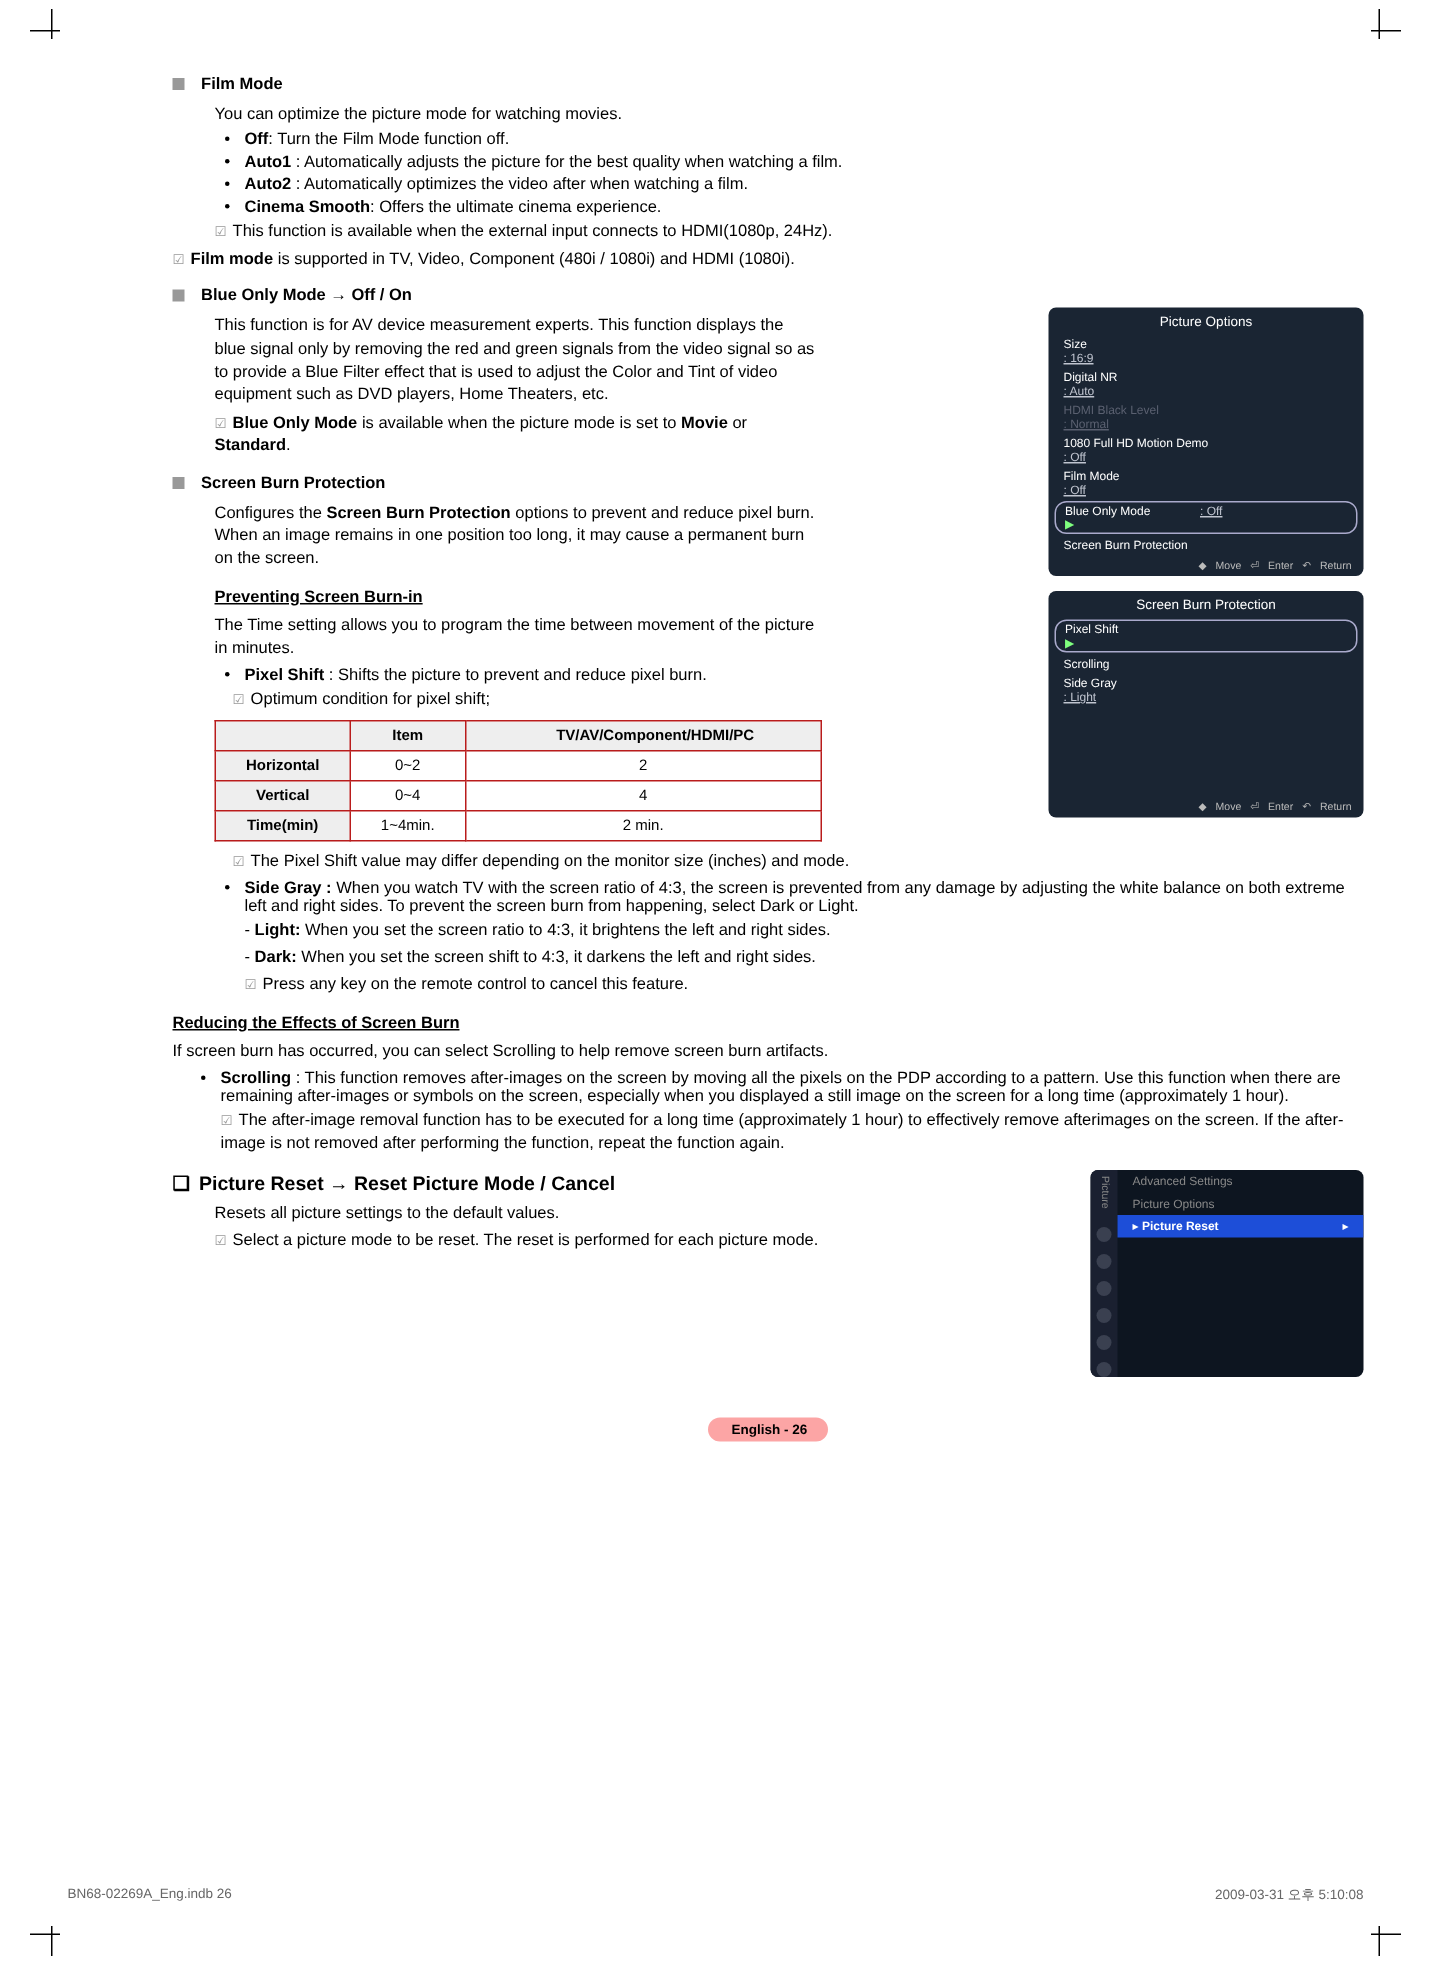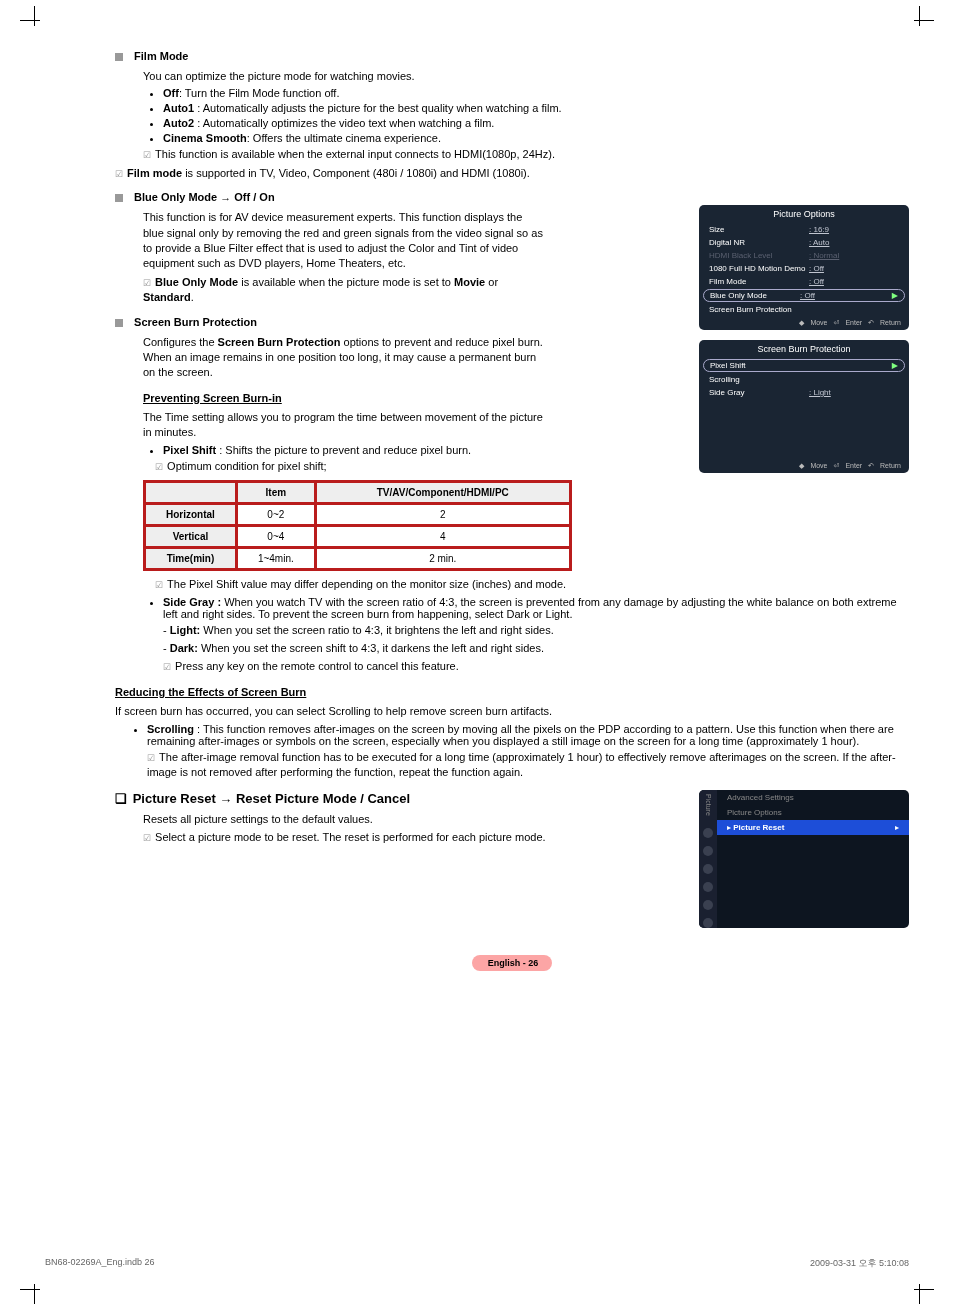--- a/index.html
+++ b/index.html
@@ -29,39 +29,39 @@
   .note-icon { color: #000; }
   .bold { font-weight: bold; }
   ul { margin: 2px 0 2px 0; padding-left: 20px; }
   li { margin-bottom: 3px; }
   p { margin: 3px 0; line-height: 1.4; }
   .indent { margin-left: 28px; }
   .indent2 { margin-left: 40px; }
   .float-menu { position: absolute; right: 0; width: 210px; }
   .menu-box { background: #1a2533; color: #fff; font-size: 8px; border-radius: 5px; margin-bottom: 10px; overflow: hidden; }
   .menu-title { text-align: center; padding: 4px 0; font-size: 9px; }
-  .menu-row { display: flex; justify-content: flex-start; padding: 2px 10px; }
+  .menu-row { display: flex; justify-content: flex-start; padding: 2px 10px; flex-direction: column; }
   .menu-row .lbl { width: 100px; }
   .menu-row .val { color: #c0c5d0; text-decoration: underline; }
   .menu-row.dim { color: #5a6070; }
   .menu-row.dim .val { color: #5a6070; }
   .menu-row.sel { border: 1px solid #aac; border-radius: 8px; margin: 1px 4px; padding: 1px 6px; display: flex; justify-content: space-between; }
   .menu-footer { text-align: right; padding: 3px 8px; font-size: 7px; color: #bbb; }
   .menu-footer span { margin-left: 6px; }
   .arrow { color: #7fff7f; font-size: 8px; }
   .heading-sub { font-weight: bold; text-decoration: underline; margin-top: 10px; margin-bottom: 4px; }
   table.pixel { border-collapse: collapse; margin-left: 28px; margin-top: 6px; margin-bottom: 6px; }
-  table.pixel td, table.pixel th { border: 3px solid #b91c1c; padding: 4px 20px; text-align: center; font-size: 10px; }
+  table.pixel td, table.pixel th { border: 1px solid #b91c1c; padding: 4px 20px; text-align: center; font-size: 10px; }
   table.pixel th { background: #eee; font-weight: bold; }
   .box-marker::before { content: "❏"; margin-right: 6px; }
   .footer-page { text-align: center; margin-top: 110px; }
   .footer-page-chip { display: inline-block; background: #fca5a5; border-radius: 10px; padding: 3px 14px 3px 16px; font-size: 9px; }
   .doc-footer { position: absolute; bottom: 40px; left: 45px; right: 45px; display: flex; justify-content: space-between; font-size: 9px; color: #666; }
   .sect-title { display: inline-block; margin-bottom: 4px; }
-  .side-menu-3 { background: #0d1520; color: #fff; font-size: 8px; border-radius: 5px; width: 210px; overflow: hidden; display: flex; }
+  .side-menu-3 { background: #0d1520; color: #fff; font-size: 8px; border-radius: 5px; width: 182px; overflow: hidden; display: flex; }
   .side-menu-3 .left-col { width: 18px; background: #1a2030; display: flex; flex-direction: column; align-items: center; padding-top: 24px; gap: 8px; }
   .side-menu-3 .left-col .icon { width: 10px; height: 10px; background: #3a4050; border-radius: 50%; }
   .side-menu-3 .left-col .label-vert { writing-mode: vertical-rl; font-size: 7px; color: #888; margin-top: -20px; margin-bottom: 4px; }
   .side-menu-3 .right-col { flex: 1; }
   .side-menu-3 .row { padding: 3px 10px; color: #888; }
   .side-menu-3 .row.sel { background: #1d4ed8; color: #fff; display: flex; justify-content: space-between; }
   .narrow-col { width: 430px; }
 </style>
 </head>
 <body>
@@ -124,21 +124,21 @@
     </div>
   </div>
 
   <div class="section">
     <span class="sq"></span>
     <span class="bold sect-title">Film Mode</span>
     <p class="indent">You can optimize the picture mode for watching movies.</p>
     <ul class="indent">
       <li><span class="bold">Off</span><span>: Turn the Film Mode function off.</span></li>
       <li><span class="bold">Auto1</span><span> : Automatically adjusts the picture for the best quality when watching a film.</span></li>
-      <li><span class="bold">Auto2</span><span> : Automatically optimizes the video text when watching a film.</span></li>
+      <li><span class="bold">Auto2</span><span> : Automatically optimizes the video after when watching a film.</span></li>
       <li><span class="bold">Cinema Smooth</span><span>: Offers the ultimate cinema experience.</span></li>
     </ul>
     <p class="indent note-icon"><span>This function is available when the external input connects to HDMI(1080p, 24Hz).</span></p>
     <p class="note-icon"><span class="bold">Film mode</span><span> is supported in TV, Video, Component (480i / 1080i)  and HDMI (1080i).</span></p>
   </div>
 
   <div class="section narrow-col">
     <span class="sq"></span>
     <span class="bold sect-title">Blue Only Mode → Off / On</span>
     <p class="indent">This function is for AV device measurement experts. This function displays the blue signal only by removing the red and green signals from the video signal so as to provide a Blue Filter effect that is used to adjust the Color and Tint of video equipment such as DVD players, Home Theaters, etc.</p>
@@ -157,21 +157,21 @@
     <ul class="indent">
       <li><span class="bold">Pixel Shift</span><span> : Shifts the picture to prevent and reduce pixel burn.</span></li>
     </ul>
     <p class="indent2 note-icon"><span>Optimum condition for pixel shift;</span></p>
 
     <table class="pixel">
       <tbody>
           <tr>
             <th></th>
             <th>Item</th>
-            <th style="padding-left:60px;padding-right:60px">TV/AV/Component/HDMI/PC</th>
+            <th style="padding-left:60px;padding-right:44px">TV/AV/Component/HDMI/PC</th>
           </tr>
       <tr>
             <th>Horizontal</th>
             <td>0~2</td>
             <td>2</td>
           </tr>
       <tr>
             <th>Vertical</th>
             <td>0~4</td>
             <td>4</td>

